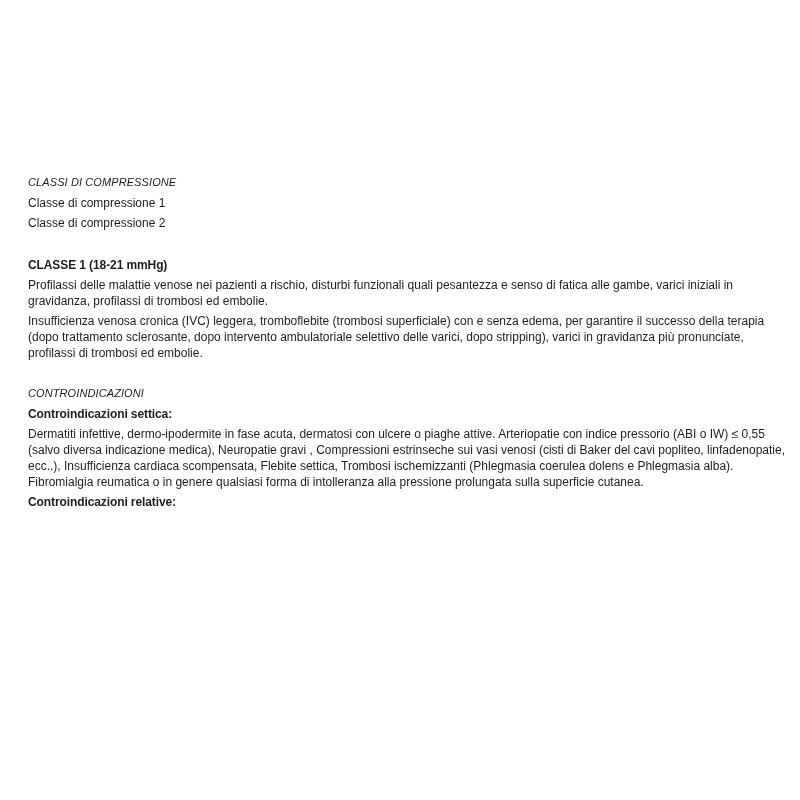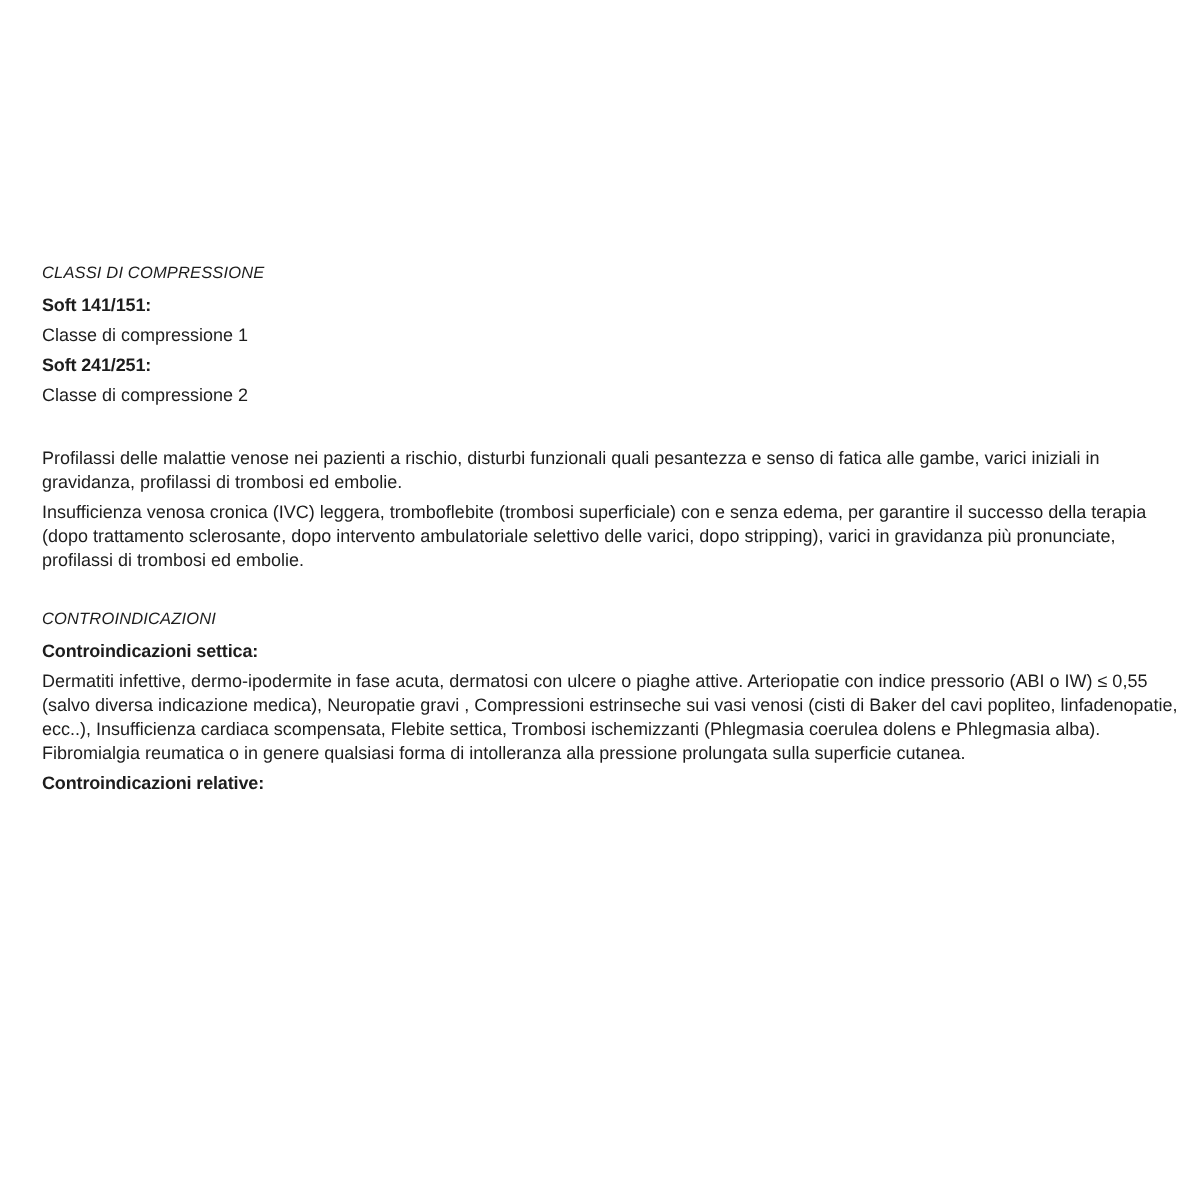--- a/index.html
+++ b/index.html
@@ -44,27 +44,26 @@
   }
   .mt-extra { margin-top: 13px; }
 </style>
 </head>
 <body>
 
 <div class="page">
 
   <section class="sec">
     <h2 class="ih">CLASSI DI COMPRESSIONE</h2>
-    <p class="b">Soft 141/151:</p>
     <p class="t">Classe di compressione 1</p>
-    <p class="b">Soft 241/251:</p>
     <p class="t">Classe di compressione 2</p>
   </section>
 
   <section class="sec sec-gap-lg">
+    <p class="b">CLASSE 1 (18-21 mmHg)</p>
     <p class="t para">Profilassi delle malattie venose nei pazienti a rischio, disturbi funzionali quali pesantezza e senso di fatica alle gambe, varici iniziali in gravidanza, profilassi di trombosi ed embolie.</p>
     <p class="t para">Insufficienza venosa cronica (IVC) leggera, tromboflebite (trombosi superficiale) con e senza edema, per garantire il successo della terapia (dopo trattamento sclerosante, dopo intervento ambulatoriale selettivo delle varici, dopo stripping), varici in gravidanza più pronunciate, profilassi di trombosi ed embolie.</p>
   </section>
 
   <section class="sec sec-gap-md">
     <h2 class="ih">CONTROINDICAZIONI</h2>
     <p class="b">Controindicazioni settica:</p>
     <p class="t para">Dermatiti infettive, dermo-ipodermite in fase acuta, dermatosi con ulcere o piaghe attive. Arteriopatie con indice pressorio (ABI o IW) ≤ 0,55 (salvo diversa indicazione medica), Neuropatie gravi , Compressioni estrinseche sui vasi venosi (cisti di Baker del cavi popliteo, linfadenopatie, ecc..), Insufficienza cardiaca scompensata, Flebite settica, Trombosi ischemizzanti (Phlegmasia coerulea dolens e Phlegmasia alba). Fibromialgia reumatica o in genere qualsiasi forma di intolleranza alla pressione prolungata sulla superficie cutanea.</p>
     <p class="b mt-extra">Controindicazioni relative:</p>
   </section>

